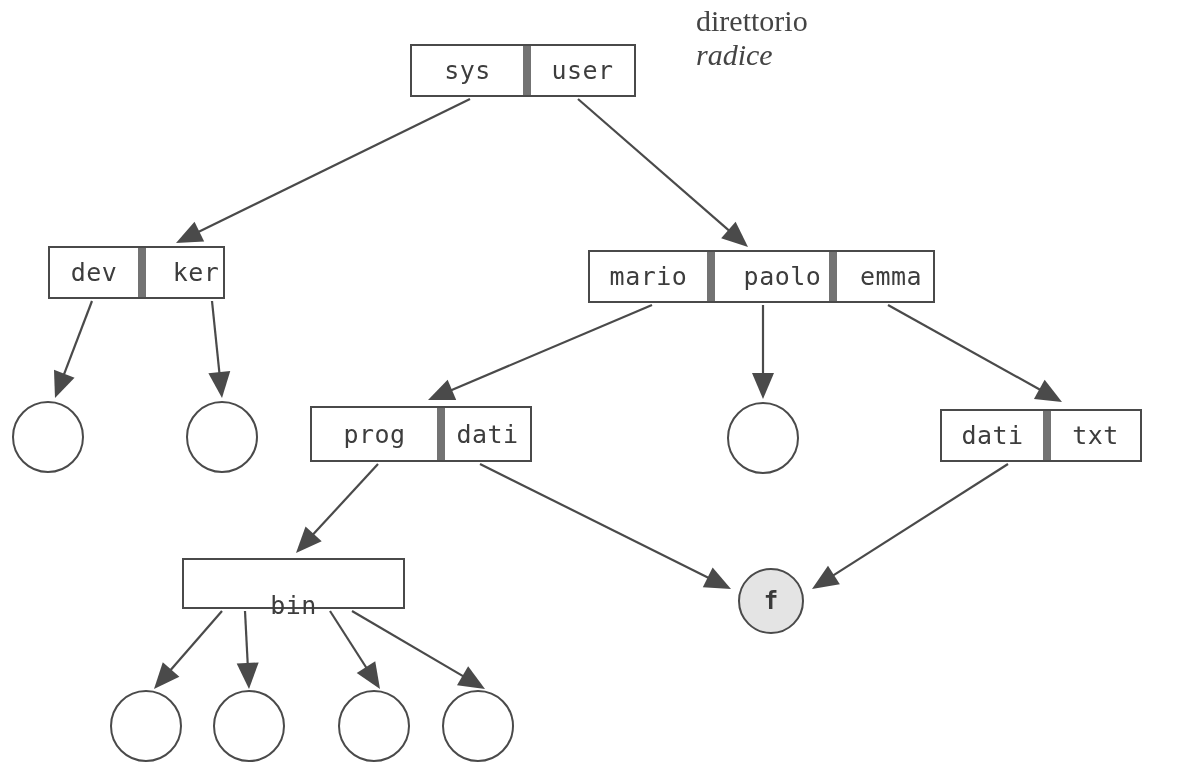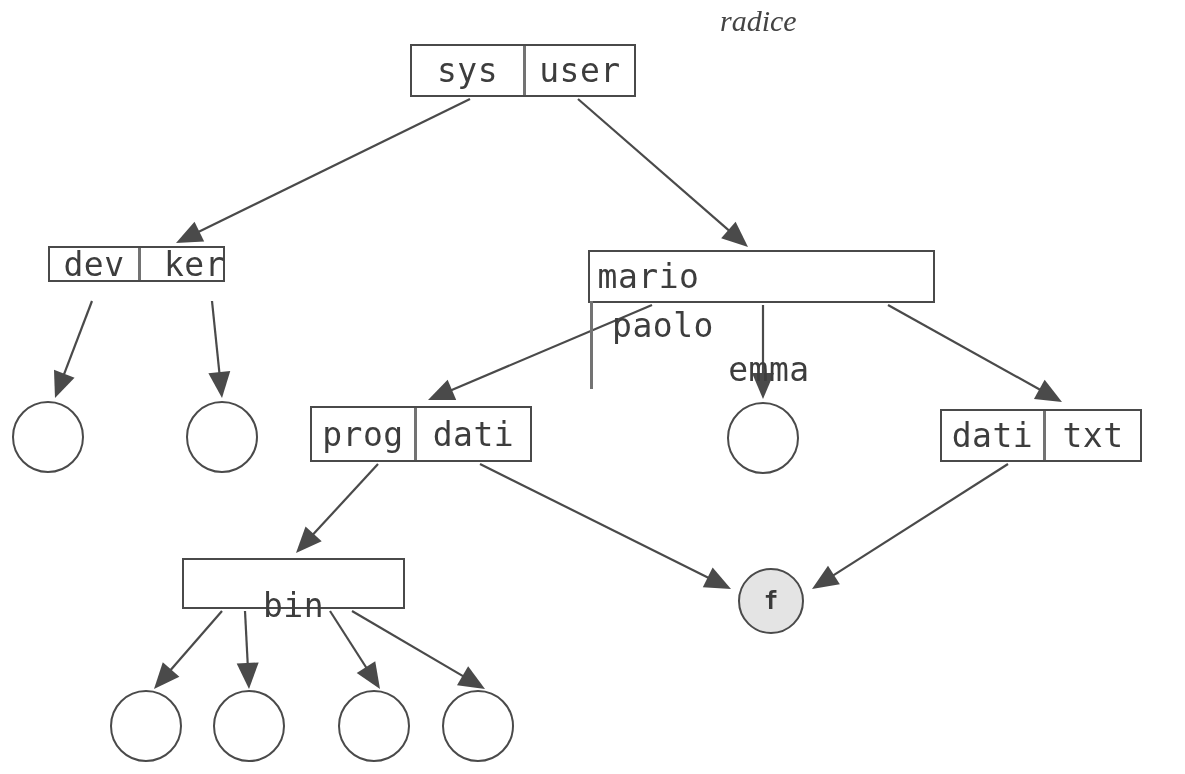--- a/index.html
+++ b/index.html
@@ -32,28 +32,28 @@
     border: 2px solid #4a4a4a;
     background: #ffffff;
     box-sizing: border-box;
     z-index: 3;
   }
   .cell {
     display: flex;
     align-items: center;
     justify-content: center;
     font-family: "DejaVu Sans Mono", monospace;
-    font-size: 33px;
+    font-size: 25px;
     color: #3d3d3d;
     letter-spacing: 0.5px;
     box-sizing: border-box;
     height: 100%;
   }
   .cell + .cell {
-    border-left: 3px solid #737373;
+    border-left: 8px solid #737373;
   }
   .filenode {
     position: absolute;
     border: 2px solid #4a4a4a;
     border-radius: 50%;
     background: #ffffff;
     box-sizing: border-box;
     z-index: 3;
     display: flex;
     align-items: center;
@@ -75,21 +75,20 @@
     z-index: 4;
   }
   .caption-line1 {
     font-family: "Liberation Serif", serif;
     font-size: 30px;
   }
   .caption-line2 {
     font-family: "Liberation Serif", serif;
     font-size: 30px;
     font-style: italic;
-    margin-left: 24px;
   }
 </style>
 </head>
 <body>
 
 <div id="canvas">
 
   <svg id="edges" viewBox="0 0 1185 774" xmlns="http://www.w3.org/2000/svg">
       <g>
         <line x1="470" y1="99" x2="195.7573795757187" y2="233.3229161261786" stroke="#4a4a4a" stroke-width="2.2"></line>
@@ -147,31 +146,31 @@
         <line x1="352" y1="611" x2="466.02279161129746" y2="677.8705093660241" stroke="#4a4a4a" stroke-width="2.2"></line>
         <polygon points="485,689 457.00764476909086,685.3355698087433 468.1371354030668,666.3583614200408" fill="#4a4a4a"></polygon>
       </g>
     </svg>
 
   <div id="nodes-layer">
       <div class="dirnode" style="left: 410px; top: 44px; width: 226px; height: 53px;">
         <div class="cell" style="width: 111px; flex: 0 0 auto;">sys</div>
         <div class="cell" style="flex: 1 1 auto;">user</div>
       </div>
-      <div class="dirnode" style="left: 48px; top: 246px; width: 177px; height: 36px; text-align: right;">
+      <div class="dirnode" style="left: 48px; top: 246px; width: 177px; height: 53px; text-align: right;">
         <div class="cell" style="width: 88px; flex: 0 0 auto;">dev</div>
         <div class="cell" style="flex: 1 1 auto; padding-left: 23px;">ker</div>
       </div>
-      <div class="dirnode" style="left: 588px; top: 250px; width: 347px; height: 53px; flex-direction: column;">
+      <div class="dirnode" style="left: 588px; top: 250px; width: 347px; height: 53px;">
         <div class="cell" style="width: 117px; flex: 0 0 auto;">mario</div>
         <div class="cell" style="width: 122px; flex: 0 0 auto; padding-left: 21px;">paolo</div>
         <div class="cell" style="flex: 1 1 auto; padding-left: 12px;">emma</div>
       </div>
       <div class="dirnode" style="left: 310px; top: 406px; width: 222px; height: 56px;">
-        <div class="cell" style="width: 102px; flex: 0 0 auto;">prog</div>
+        <div class="cell" style="width: 125px; flex: 0 0 auto;">prog</div>
         <div class="cell" style="flex: 1 1 auto;">dati</div>
       </div>
       <div class="dirnode" style="left: 940px; top: 409px; width: 202px; height: 53px;">
         <div class="cell" style="width: 101px; flex: 0 0 auto;">dati</div>
         <div class="cell" style="flex: 1 1 auto;">txt</div>
       </div>
       <div class="dirnode" style="left: 182px; top: 558px; width: 223px; height: 51px;">
         <div class="cell" style="flex: 1 1 auto; margin-top: 22px;">bin</div>
       </div>
       <div class="filenode" style="left: 12px; top: 401px; width: 72px; height: 72px;"></div>
@@ -180,16 +179,17 @@
       <div class="filenode shaded" style="left: 738px; top: 568px; width: 66px; height: 66px;">
         <span class="filelabel">f</span>
       </div>
       <div class="filenode" style="left: 110px; top: 690px; width: 72px; height: 72px;"></div>
       <div class="filenode" style="left: 213px; top: 690px; width: 72px; height: 72px;"></div>
       <div class="filenode" style="left: 338px; top: 690px; width: 72px; height: 72px;"></div>
       <div class="filenode" style="left: 442px; top: 690px; width: 72px; height: 72px;"></div>
     </div>
 
   <div class="caption" style="left:696px; top:4px;">
+    <div class="caption-line1">direttorio</div>
     <div class="caption-line2">radice</div>
   </div>
 
 </div>
 
 </body></html>

